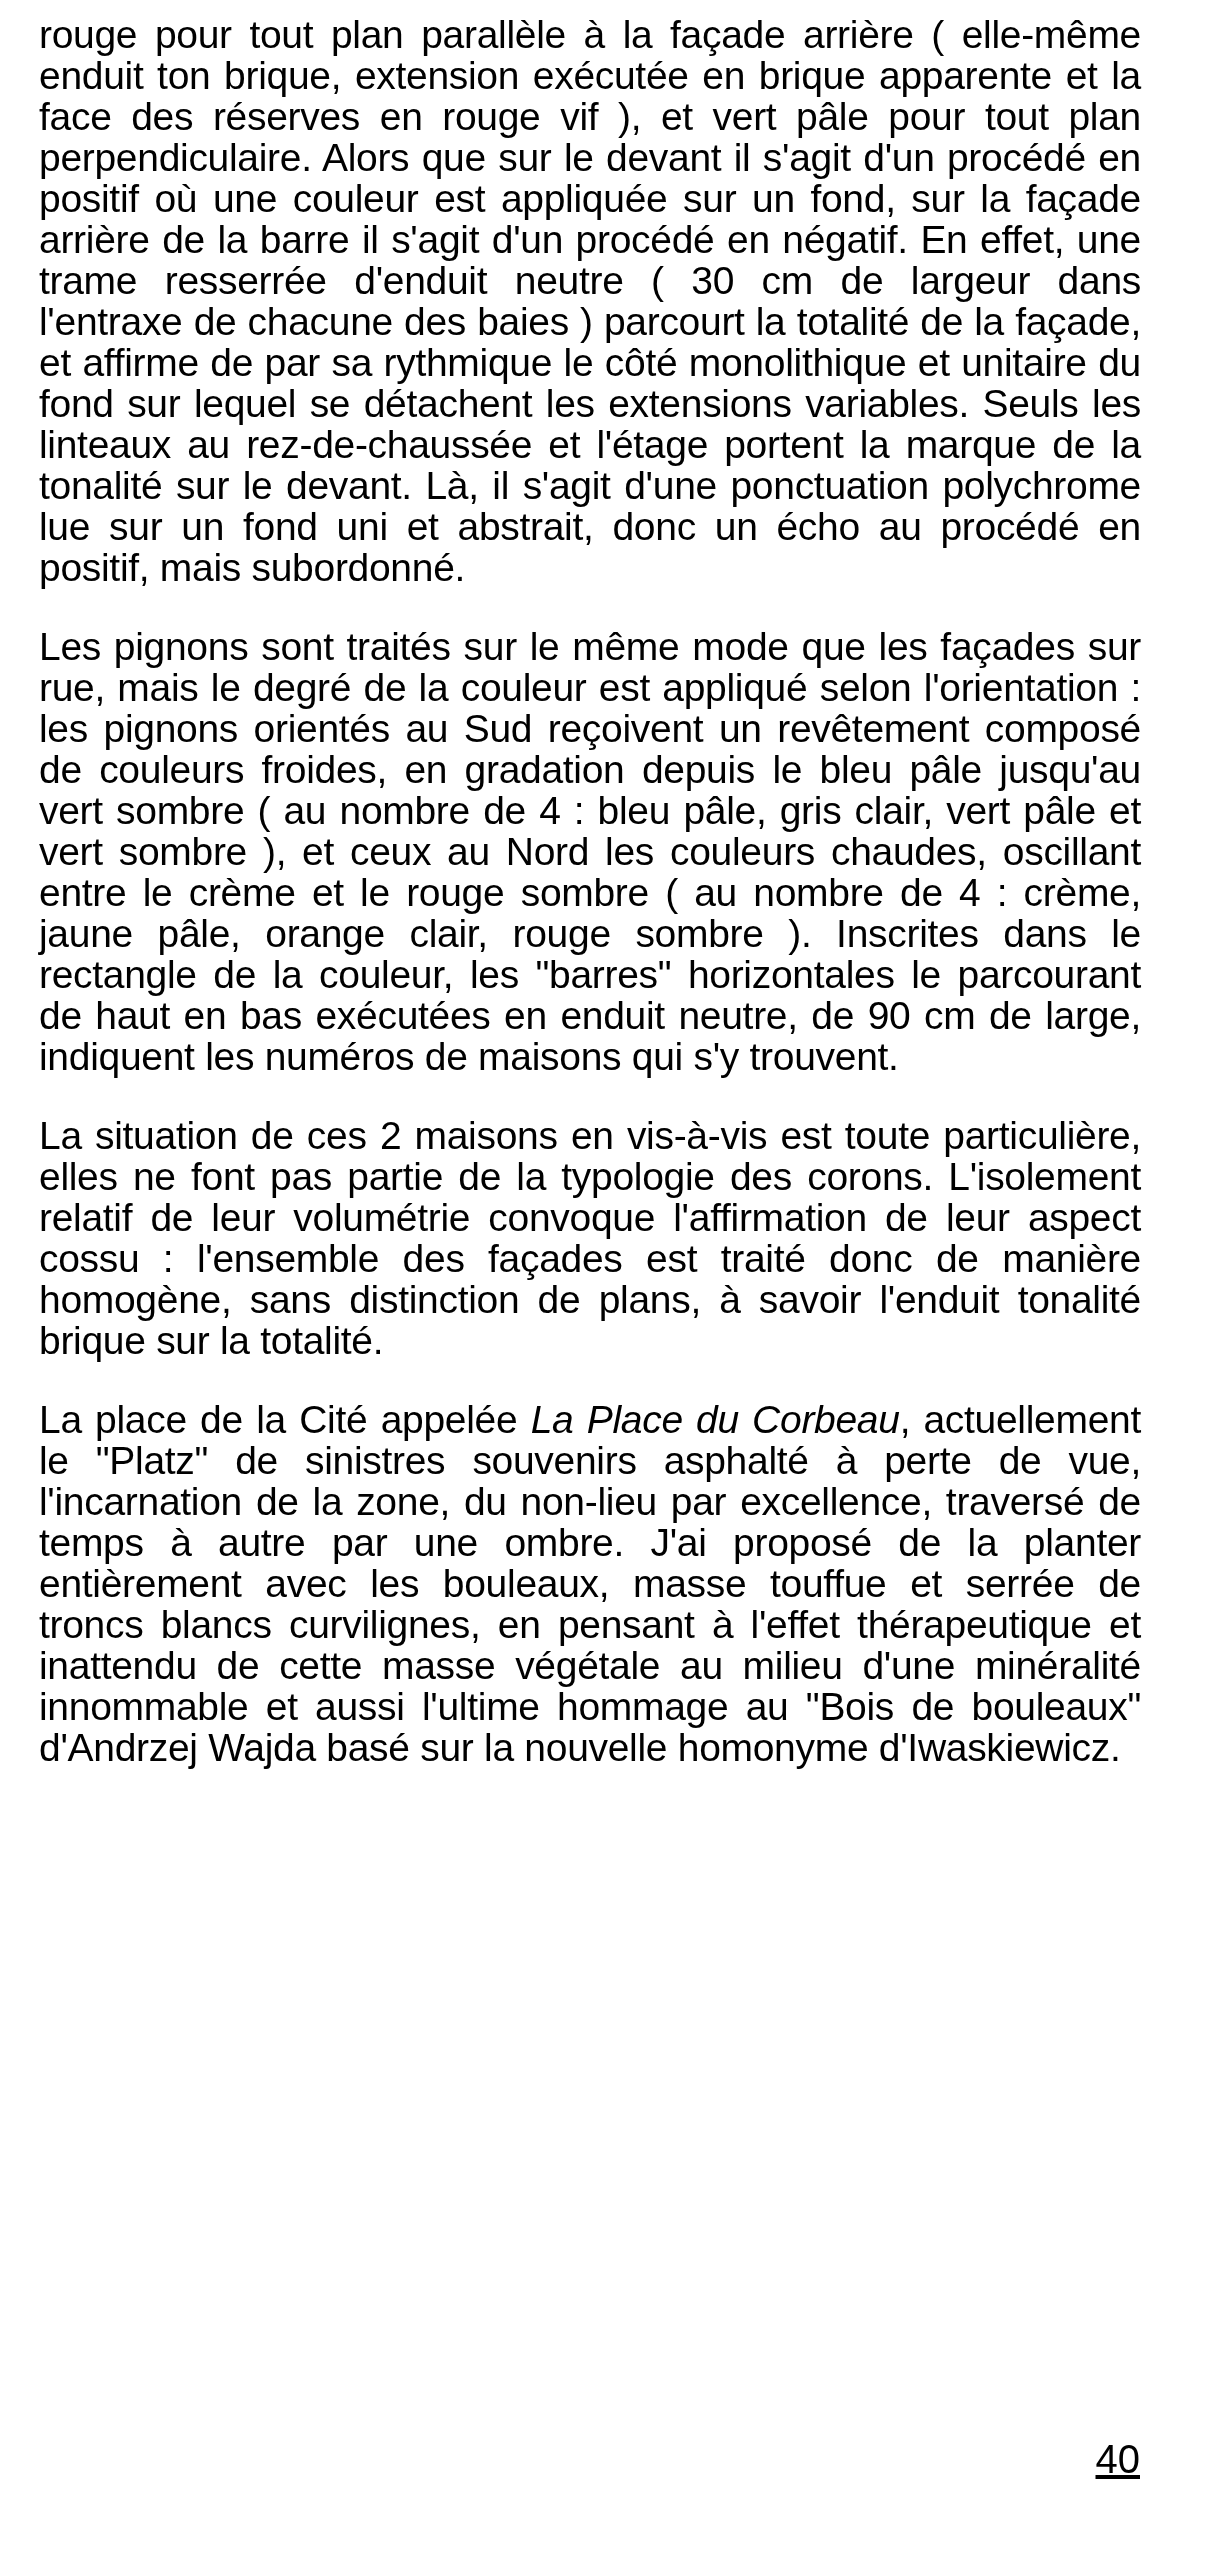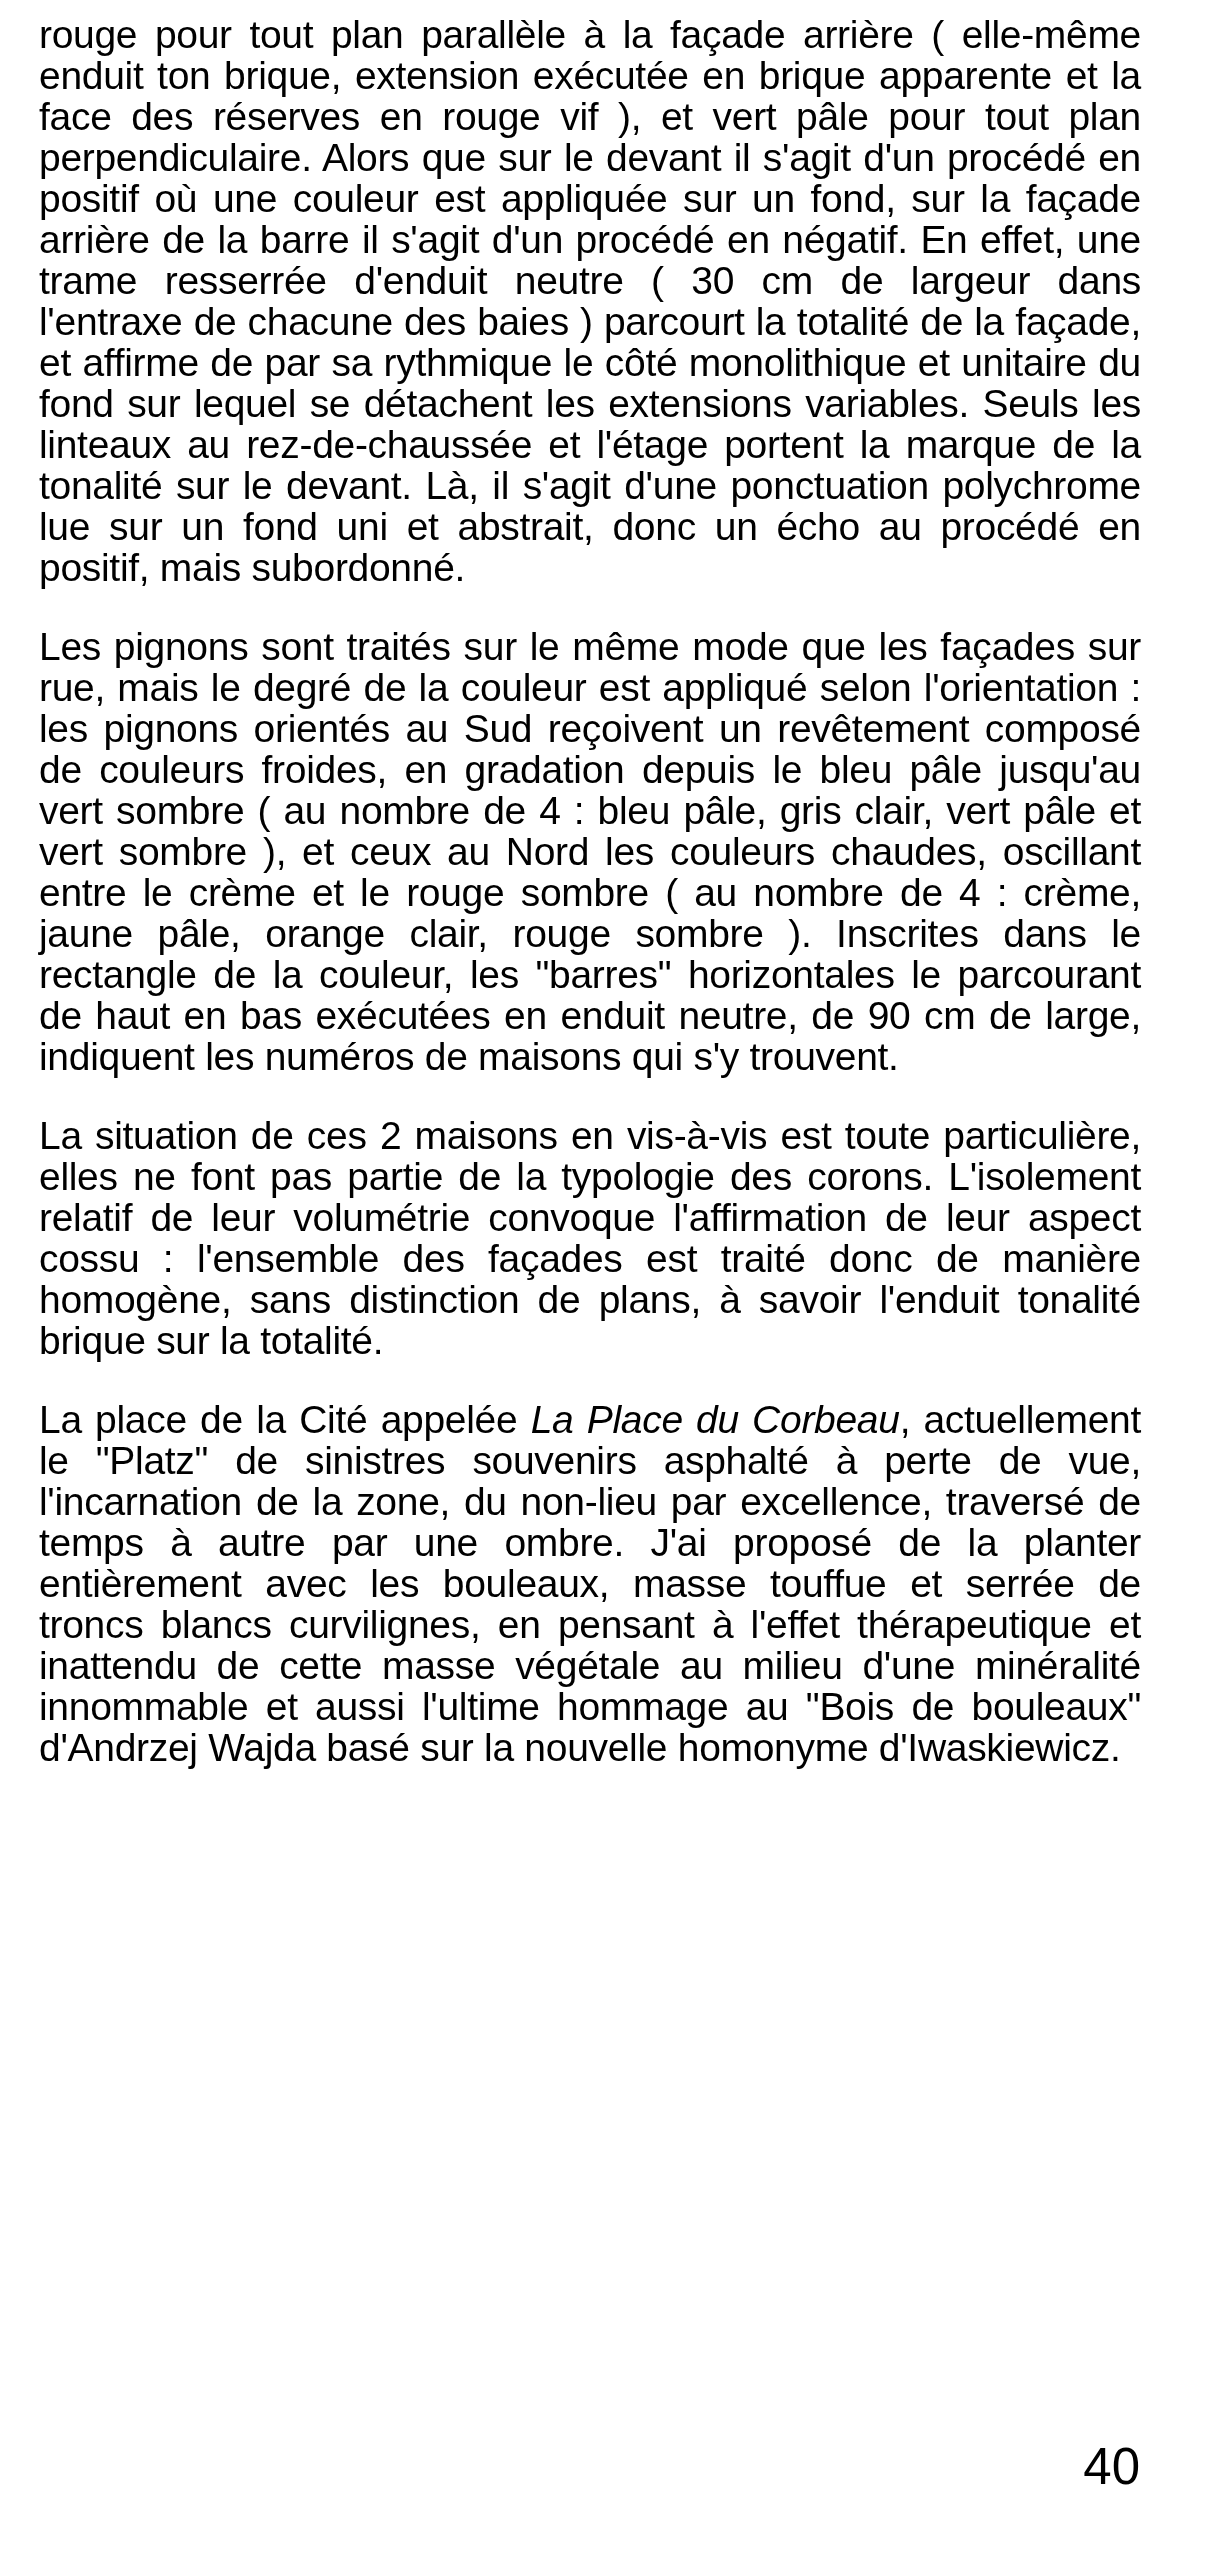--- a/index.html
+++ b/index.html
@@ -31,23 +31,24 @@
   }
   .text-block p:last-child {
     margin-bottom: 0;
   }
   .text-block em {
   }
   .page-number {
     position: absolute;
     top: 2437px;
     right: 86px;
-    font-size: 51px;
+    font-size: 40px;
     line-height: normal;
     text-align: right;
+    text-decoration: underline;
   }
 </style>
 </head>
 <body>
 
 <div class="text-block">
   <p>rouge pour tout plan parallèle à la façade arrière ( elle-même enduit ton brique, extension exécutée en brique apparente et la face des réserves en rouge vif ), et vert pâle pour tout plan perpendiculaire. Alors que sur le devant il s'agit d'un procédé en positif où une couleur est appliquée sur un fond, sur la façade arrière de la barre il s'agit d'un procédé en négatif. En effet, une trame resserrée d'enduit neutre ( 30 cm de largeur dans l'entraxe de chacune des baies ) parcourt la totalité de la façade, et affirme de par sa rythmique le côté monolithique et unitaire du fond sur lequel se détachent les extensions variables. Seuls les linteaux au rez-de-chaussée et l'étage portent la marque de la tonalité sur le devant. Là, il s'agit d'une ponctuation polychrome lue sur un fond uni et abstrait, donc un écho au procédé en positif, mais subordonné.</p>
 
   <p>Les pignons sont traités sur le même mode que les façades sur rue, mais le degré de la couleur est appliqué selon l'orientation : les pignons orientés au Sud reçoivent un revêtement composé de couleurs froides, en gradation depuis le bleu pâle jusqu'au vert sombre ( au nombre de 4 : bleu pâle, gris clair, vert pâle et vert sombre ), et ceux au Nord les couleurs chaudes, oscillant entre le crème et le rouge sombre ( au nombre de 4 : crème, jaune pâle, orange clair, rouge sombre ). Inscrites dans le rectangle de la couleur, les "barres" horizontales le parcourant de haut en bas exécutées en enduit neutre, de 90 cm de large, indiquent les numéros de maisons qui s'y trouvent.</p>
 

